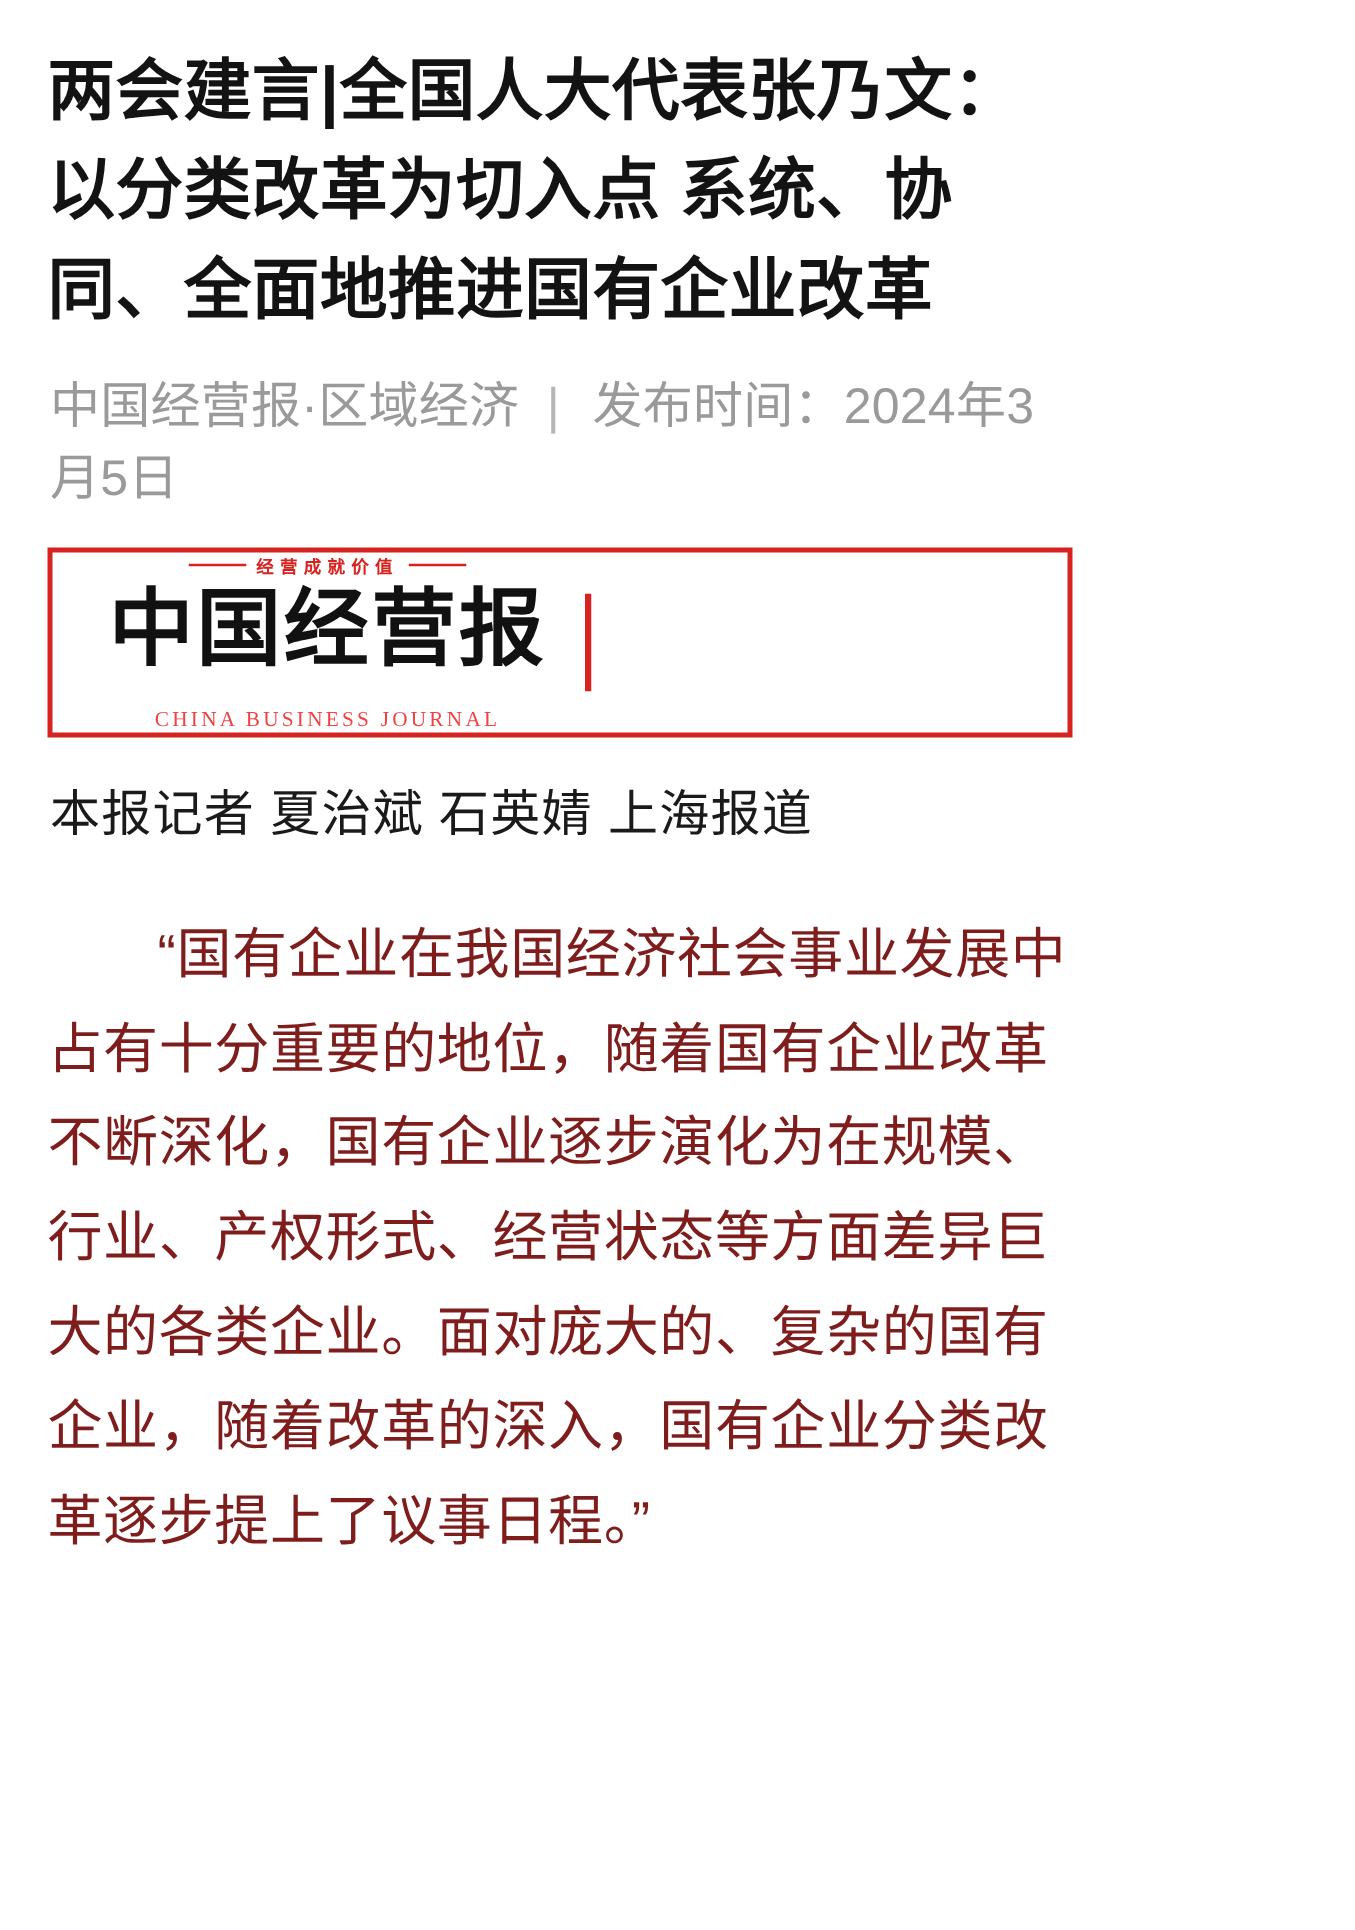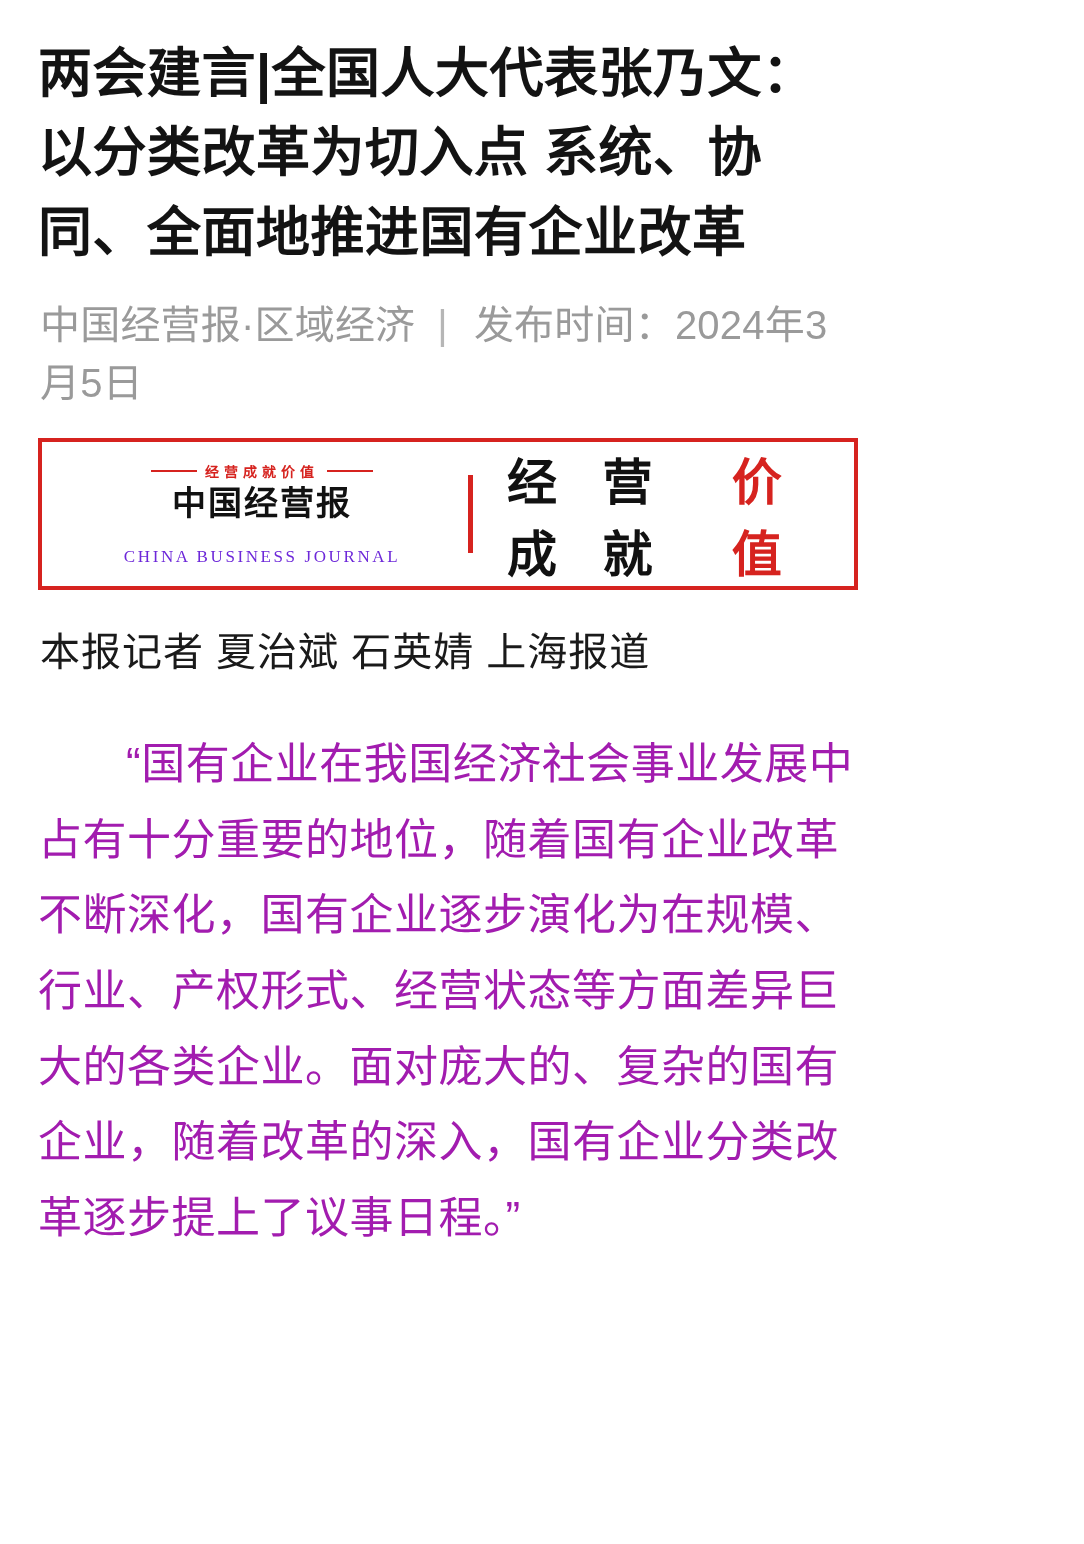--- a/index.html
+++ b/index.html
@@ -81,30 +81,30 @@
     margin-bottom: 4px;
   }
   .mast-kicker .rule {
     display: block;
     width: 46px;
     height: 2px;
     background: #d6231f;
   }
   .mast-cn {
     font-family: "DejaVu Serif", "Liberation Serif", serif;
-    font-size: 34px;
+    font-size: 68px;
     font-weight: 700;
     color: #111;
     letter-spacing: 2px;
     line-height: 1.1;
   }
   .mast-en {
     font-size: 17px;
     letter-spacing: 2.6px;
-    color: #6d28d9;
+    color: #ef4444;
     margin-top: 25px;
     font-family: "Liberation Serif", serif;
   }
   .mast-divider {
     width: 5px;
     height: 78px;
     background: #d6231f;
     margin: 0 34px 0 6px;
   }
   .mast-slogan {
@@ -129,21 +129,21 @@
     color: #1a1a1a;
     margin: 34px 0 16px 2px;
     letter-spacing: 1px;
     word-break: break-all;
   }
 
   
   .body-text {
     font-size: 44px;
     line-height: 1.72;
-    color: #a21caf;
+    color: #7f1d1d;
     margin: 30px 0 0 0;
     text-indent: 88px;
     letter-spacing: 0.5px;
     word-break: break-all;
   }
 </style>
 </head>
 <body>
 
 <div class="page">
@@ -158,23 +158,19 @@
     <div class="masthead-left">
       <div class="mast-kicker">
         <span class="rule"></span>
         <span>经营成就价值</span>
         <span class="rule"></span>
       </div>
       <div class="mast-cn">中国经营报</div>
       <div class="mast-en">CHINA BUSINESS JOURNAL</div>
     </div>
     <div class="mast-divider"></div>
-    <div class="mast-slogan">
-      <span>经 营 成 就</span>
-      <span class="red">价 值</span>
-    </div>
   </div>
 
   <div class="reporter">本报记者 夏治斌 石英婧 上海报道</div>
 
   <p class="body-text">“国有企业在我国经济社会事业发展中占有十分重要的地位，随着国有企业改革不断深化，国有企业逐步演化为在规模、行业、产权形式、经营状态等方面差异巨大的各类企业。面对庞大的、复杂的国有企业，随着改革的深入，国有企业分类改革逐步提上了议事日程。”</p>
 
 </div>
 
 </body></html>

